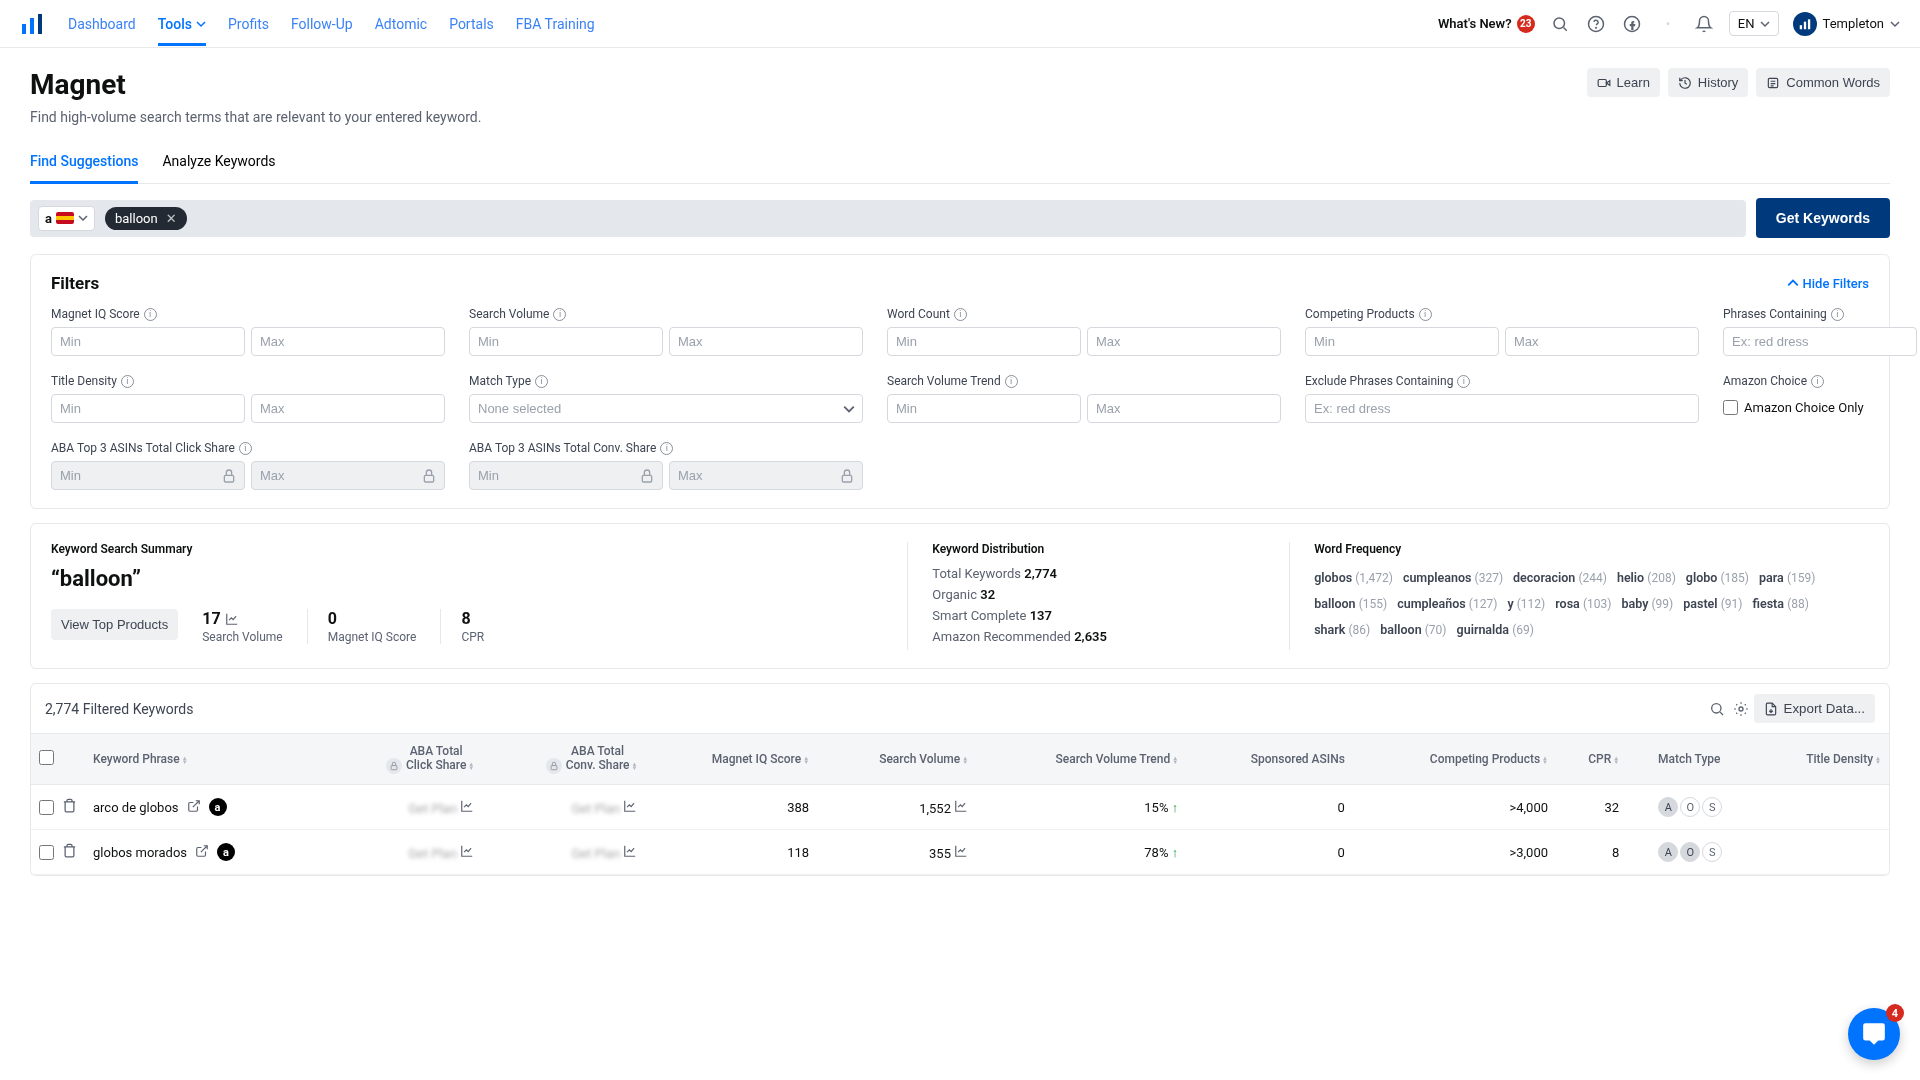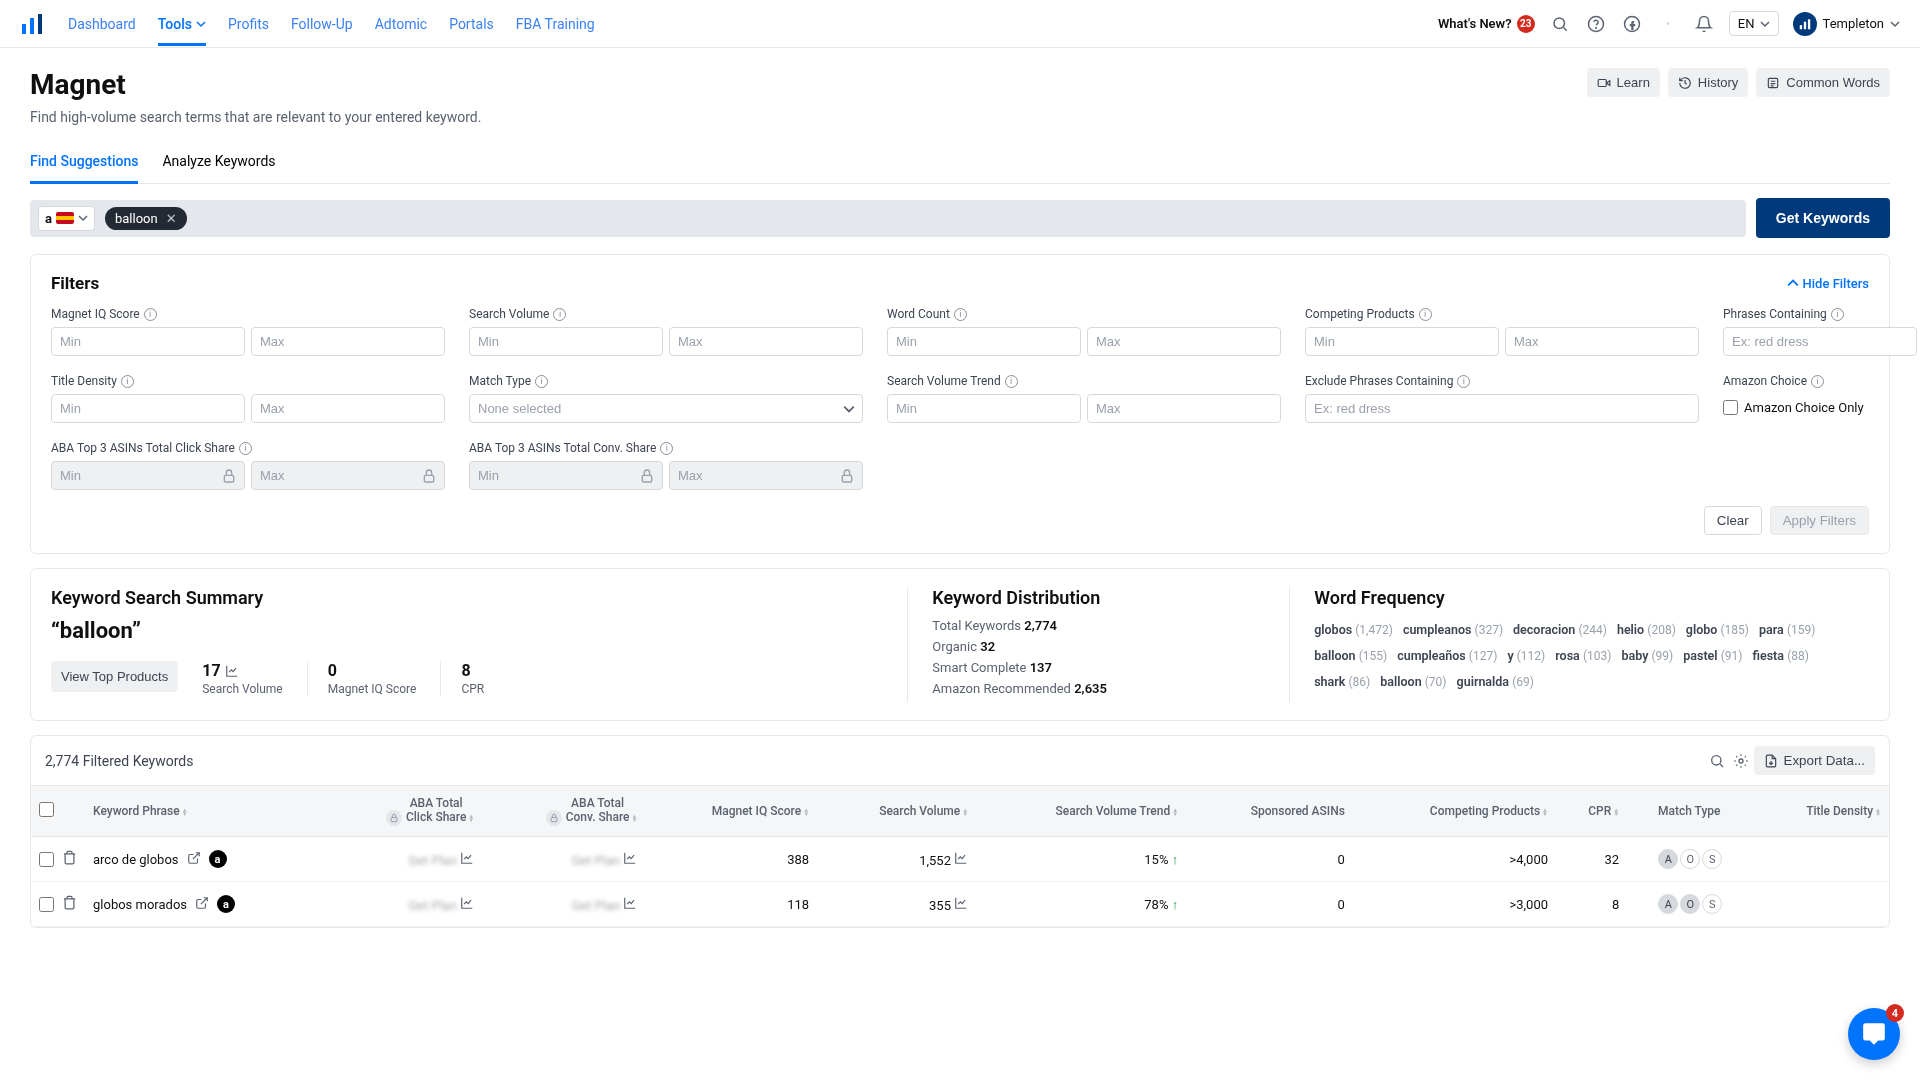--- a/index.html
+++ b/index.html
@@ -50,21 +50,21 @@
 .lock-ic { position: absolute; right: 8px; top: 50%; transform: translateY(-50%); color:#9aa1ac; width:16px; height:16px;}
 .sel { width: 100%; border: 1px solid #d5d9de; border-radius: 4px; padding: 6px 8px; font-size: 13px; color: #9aa1ac; background:#fff; appearance:none; -webkit-appearance:none;}
 .sel-wrap{ position:relative;}
 .sel-wrap .chev{position:absolute; right:8px; top:50%; transform:translateY(-50%); pointer-events:none;}
 .check-row { display: flex; align-items: center; gap: 6px; margin-top:6px;}
 .filter-actions { display: flex; justify-content: flex-end; gap: 8px; margin-top: 16px; }
 .btn-outline { border: 1px solid #d5d9de; background: #fff; border-radius: 4px; padding: 6px 12px; cursor: pointer; color:#3d4452;}
 .btn-disabled { border:1px solid #e6e8ea; background: #eef0f2; color: #9aa1ac; border-radius:4px; padding:6px 12px;}
 .summary { display: flex; gap: 0; }
 .sum-left { flex: 1.5; padding-right: 24px;}
-.sum-title { font-size: 18px; font-weight: 600; margin-bottom: 10px; }
+.sum-title { font-size: 12px; font-weight: 600; margin-bottom: 10px; }
 .sum-kw { font-size: 22px; font-weight: 700; margin-bottom: 18px; }
 .sum-row { display: flex; align-items: flex-start; gap: 24px; }
 .view-top { background: #eef0f2; border: none; border-radius: 4px; padding: 8px 10px; font-size: 13px; cursor: pointer; color:#3d4452;}
 .stat-block { padding-left:20px; border-left:1px solid #e6e8ea;}
 .stat-block:first-of-type{border-left:none; padding-left:0;}
 .stat-num { font-size: 16px; font-weight: 700; display:flex; align-items:center; gap:4px;}
 .stat-lab { font-size: 12px; color: #5b6270; margin-top:2px;}
 .sum-mid { padding: 0 24px; border-left: 1px solid #e6e8ea; flex:.6;}
 .dist-row { font-size: 13px; color: #5b6270; margin-bottom: 6px; }
 .dist-row .v { color: #0F1111; font-weight: 600; }
@@ -379,24 +379,20 @@
               <svg class="lock-ic" viewBox="0 0 24 24" fill="none" stroke="currentColor" stroke-width="2">
                 <rect x="5" y="11" width="14" height="10" rx="2"></rect>
                 <path d="M8 11V7a4 4 0 0 1 8 0v4"></path>
               </svg>
             </div>
           </div>
         </div>
       <div></div>
         <div></div>
         <div></div>
-    </div>
-    <div class="filter-actions">
-      <button class="btn-outline">Clear</button>
-      <button class="btn-disabled">Apply Filters</button>
     </div>
   </div>
 
   <div class="panel">
     <div class="summary">
       <div class="sum-left">
         <div class="sum-title">Keyword Search Summary</div>
         <div class="sum-kw">“balloon”</div>
         <div class="sum-row">
           <button class="view-top">View Top Products</button>

